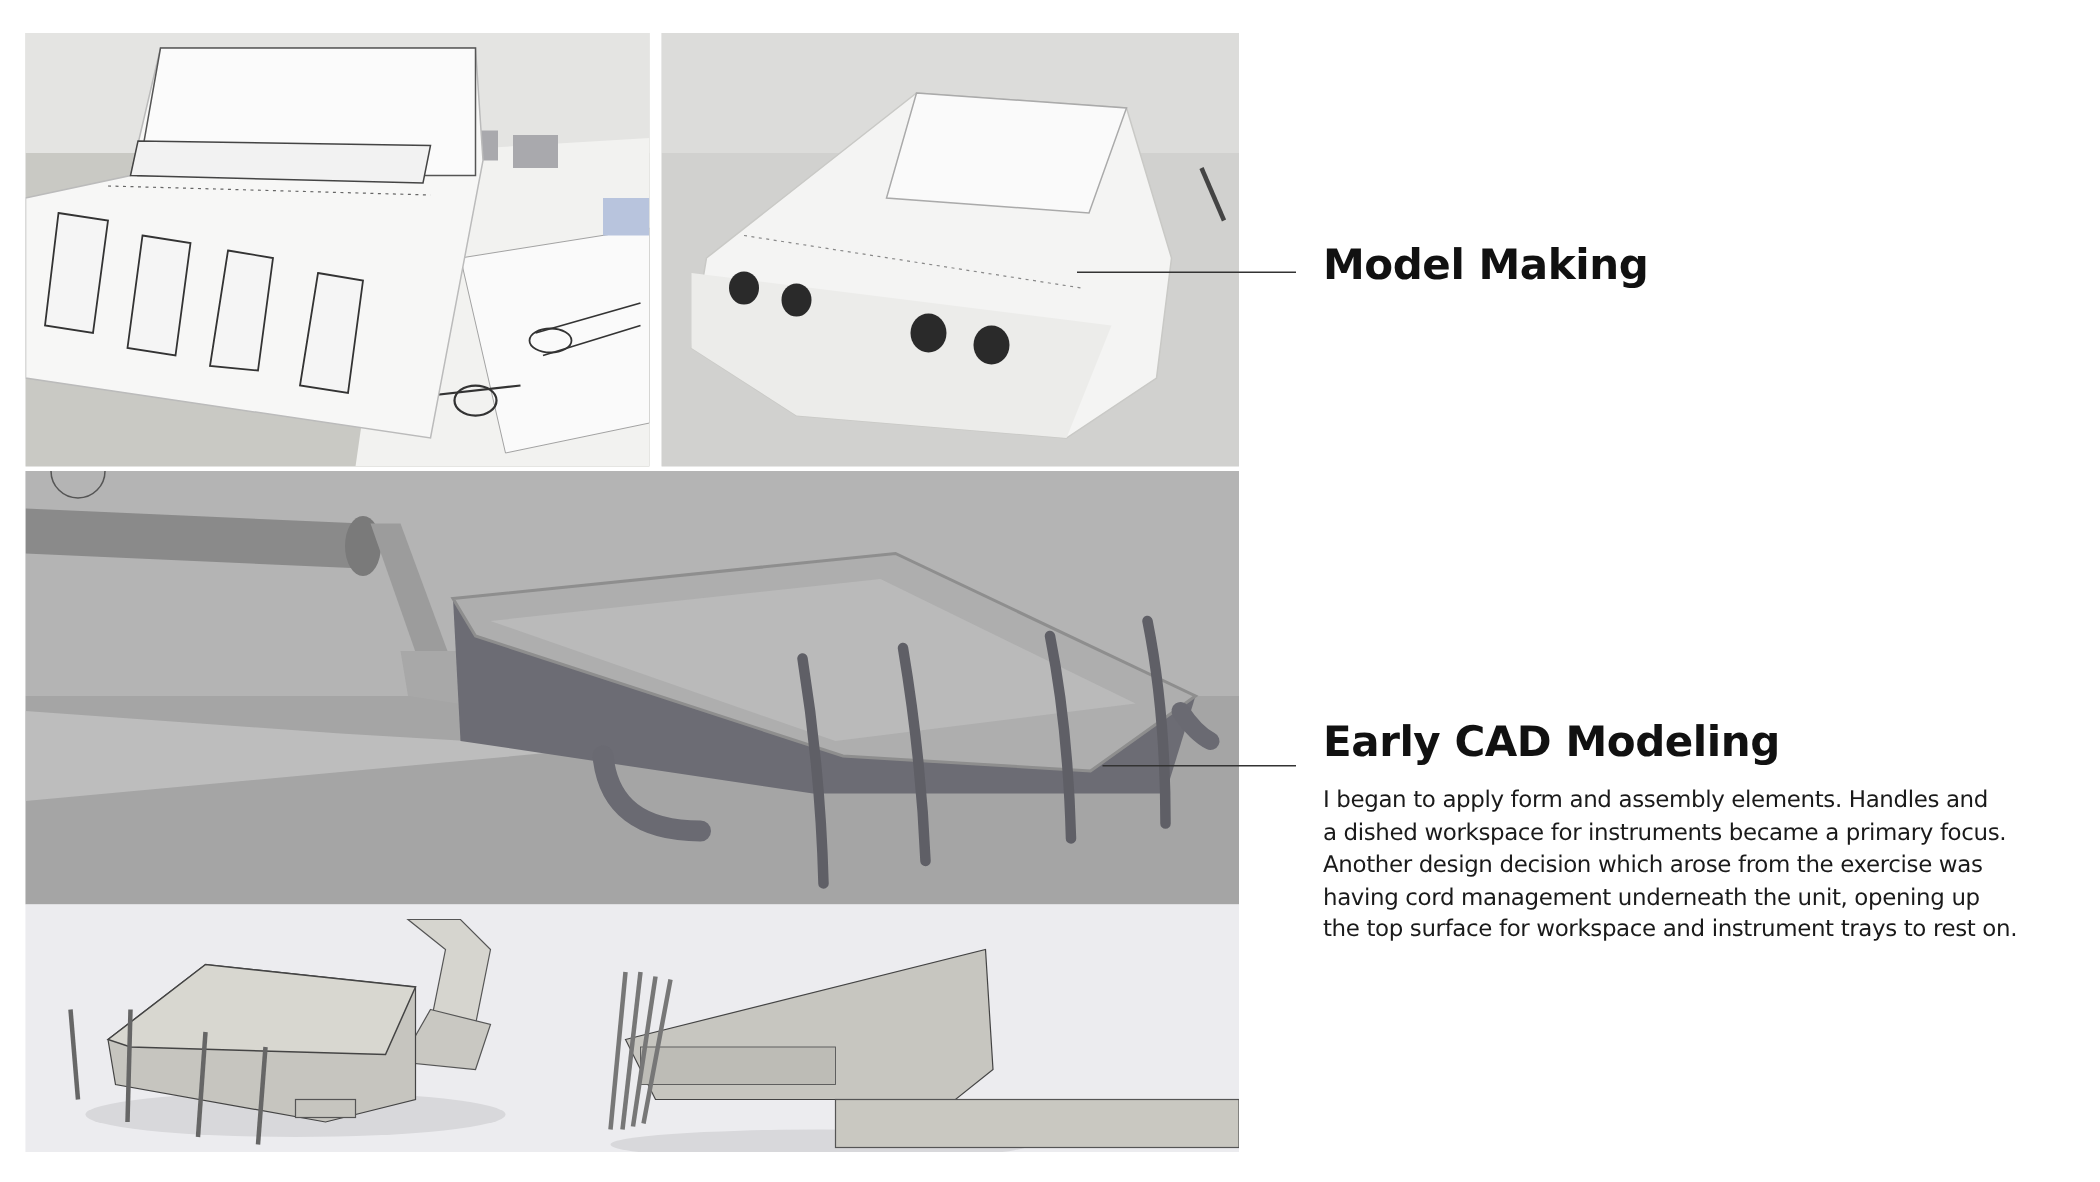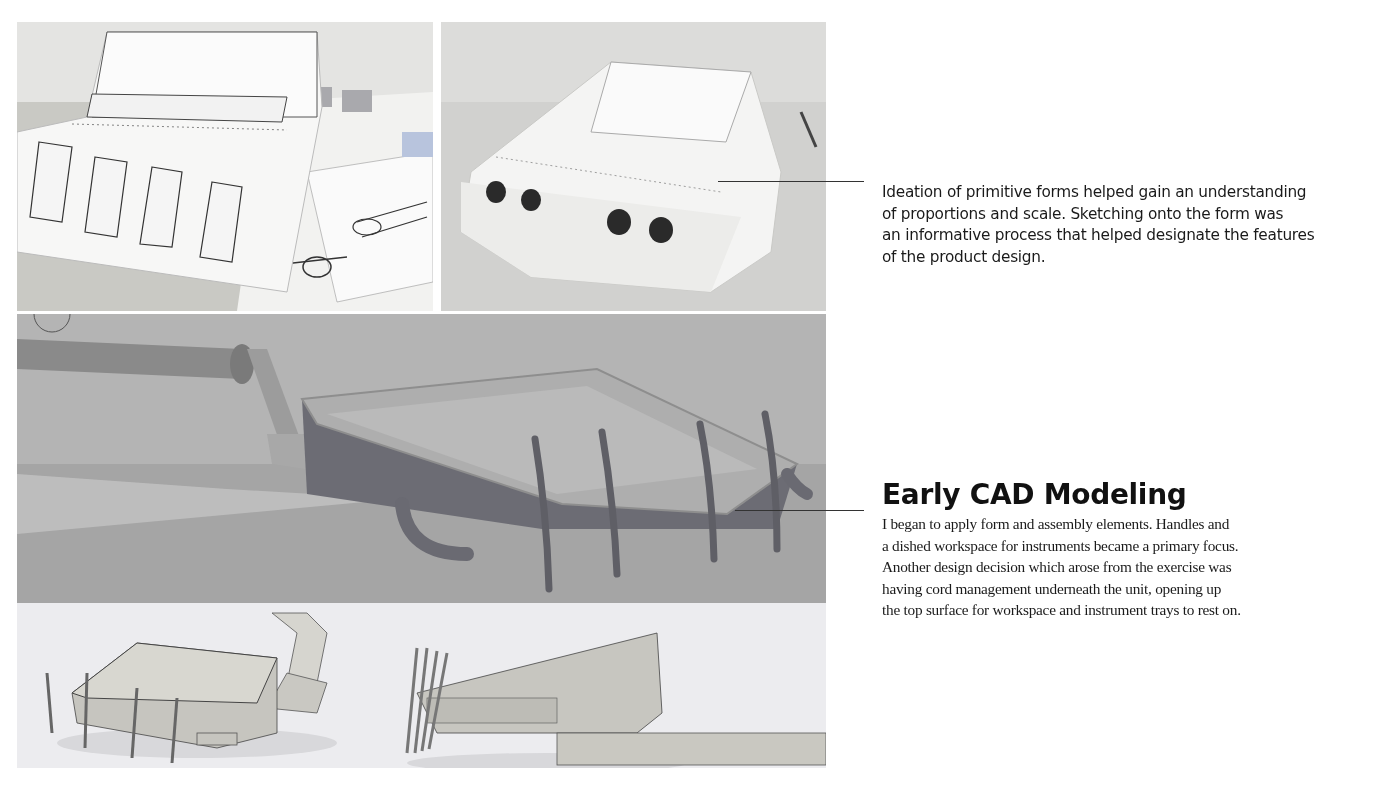--- a/index.html
+++ b/index.html
@@ -24,21 +24,21 @@
       margin:0; font-family:"DejaVu Sans", sans-serif; font-weight:bold;
       font-size:28px; letter-spacing:-0.3px; color:#111; line-height:34px;
     }
     .section p {
       margin:0; font-family:"DejaVu Sans", sans-serif; font-size:15.3px; line-height:21.5px;
       color:#1a1a1a; letter-spacing:-0.25px; white-space:pre-line;
     }
     #section-model { top:160px; }
     #section-model p { margin-top:22px; }
     #section-cad { top:478px; }
-    #section-cad p { margin-top:1px;font-family:Liberation Serif, serif; }
+    #section-cad p { margin-top:11px; }
   </style>
 </head>
 <body>
 
 <div class="panel" id="photo-sketch">
   <svg viewBox="0 0 416 289" preserveAspectRatio="none">
     <rect x="0" y="0" width="416" height="80" fill="#e4e4e2"></rect>
     <rect x="0" y="80" width="416" height="209" fill="#c9c9c4"></rect>
 
     <polygon points="250,80 416,70 416,289 220,289" fill="#f2f2f0"></polygon>
@@ -130,24 +130,21 @@
     <path d="M410,45 L398,150" stroke="#777" stroke-width="3"></path>
     <path d="M420,48 L405,148" stroke="#777" stroke-width="3"></path>
     <path d="M430,50 L412,146" stroke="#777" stroke-width="3"></path>
   </svg>
 </div>
 
 <div class="leader" id="leader-1"></div>
 <div class="leader" id="leader-2"></div>
 
 <div class="section" id="section-model">
-  <p>Ideation of primitive forms helped gain an understanding
-of proportions and scale. Sketching onto the form was
-an informative process that helped designate the features
-of the product design.</p>
+  <h2>Model Making</h2>
 </div>
 
 <div class="section" id="section-cad">
   <h2>Early CAD Modeling</h2>
   <p>I began to apply form and assembly elements. Handles and
 a dished workspace for instruments became a primary focus.
 Another design decision which arose from the exercise was
 having cord management underneath the unit, opening up
 the top surface for workspace and instrument trays to rest on.</p>
 </div>

